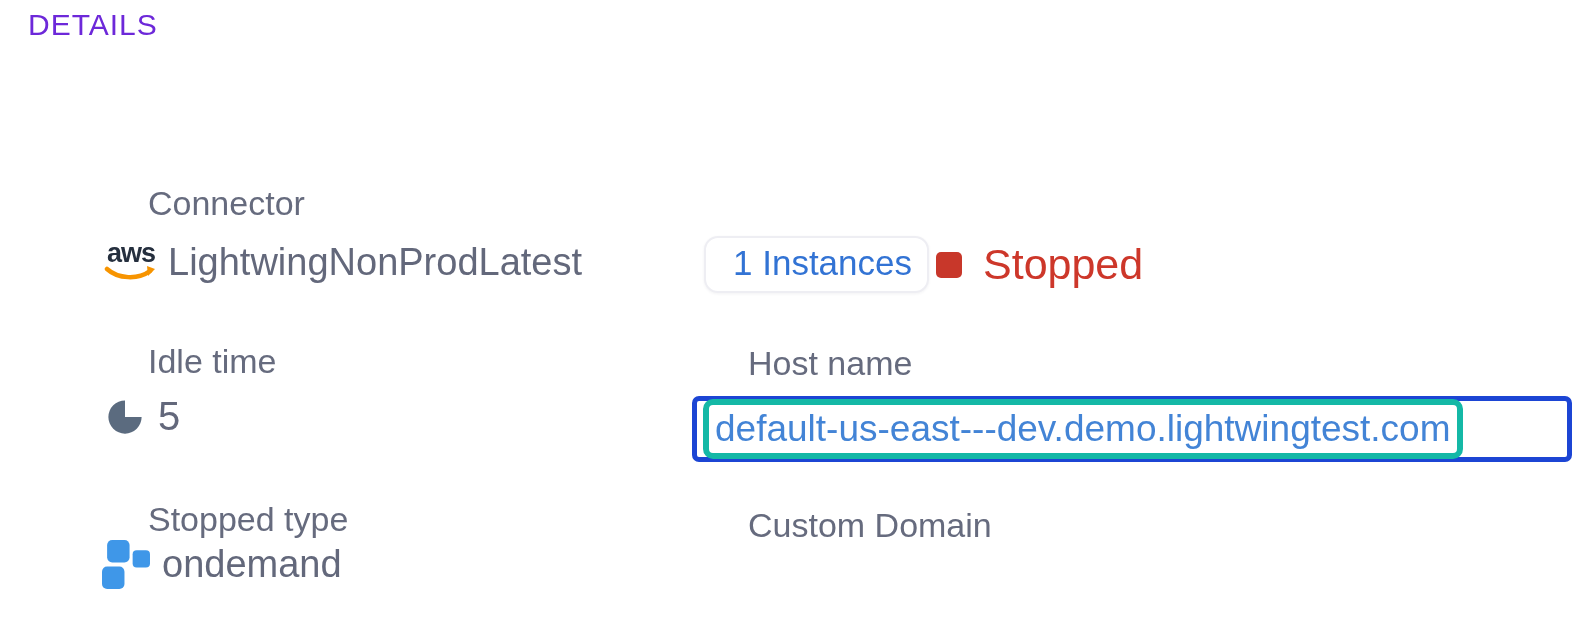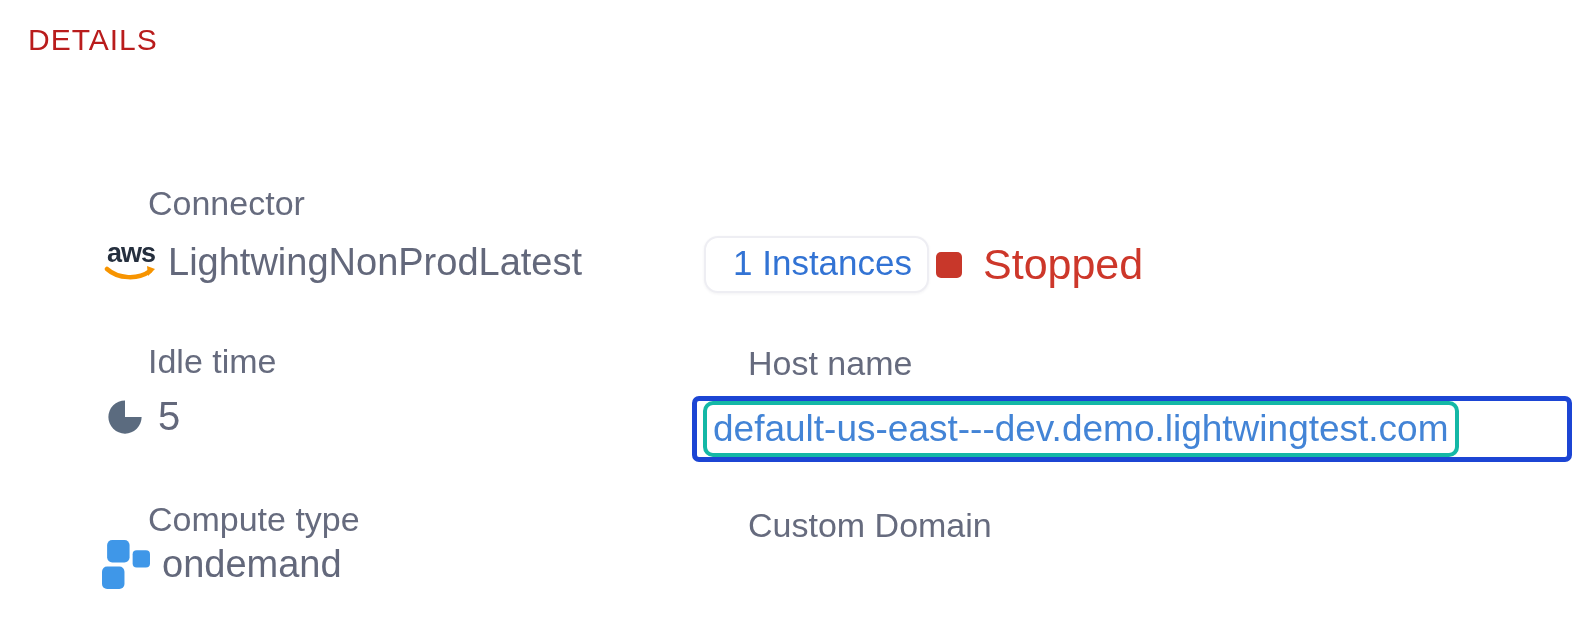--- a/index.html
+++ b/index.html
@@ -14,22 +14,21 @@
     overflow: hidden;
   }
 
   .section-title {
     position: absolute;
     left: 28px;
     top: 8px;
     font-size: 30px;
     font-weight: 500;
     letter-spacing: 1px;
-    color: #b91c1c;
-    margin-top: 15px;
+    color: #6d28d9;
   }
 
   .field { position: absolute; margin-left: 40px; }
   .field-label {
     font-size: 34px;
     color: #666b7e;
     white-space: nowrap;
   }
 
   .value-row {
@@ -86,21 +85,21 @@
     border-radius: 7px;
     background: #ffffff;
     display: flex;
     align-items: center;
     padding: 0 6px;
   }
   .link-box-inner {
     display: flex;
     align-items: center;
     background: #ffffff;
-    border: 4px solid #14b8a6;
+    border: 6px solid #14b8a6;
     border-radius: 10px;
     padding: 3px 6px;
     max-width: 100%;
     overflow: hidden;
   }
   .link-text {
     font-size: 37px;
     color: #4384d6;
     white-space: nowrap;
     cursor: pointer;
@@ -130,21 +129,21 @@
     <div class="field-label">Idle time</div>
   </div>
   <div class="value-row" style="left:106px; top:394px">
     <svg class="pie-icon" viewBox="0 0 24 24">
       <path d="M12 1.5 A10.5 10.5 0 1 0 22.5 12 L12 12 Z" fill="#5b6b7f"></path>
     </svg>
     <span class="value-text" style="font-size:40px">5</span>
   </div>
 
   <div class="field" style="left:108px; top:500px">
-    <div class="field-label">Compute type</div>
+    <div class="field-label">Stopped type</div>
   </div>
   <div class="value-row" style="left:102px; top:540px">
     <svg class="squares-icon" viewBox="0 0 47 48">
       <rect x="5" y="0" width="22" height="22" rx="5" fill="#3f97e8"></rect>
       <rect x="30" y="10" width="17" height="17" rx="4" fill="#3f97e8"></rect>
       <rect x="0" y="26" width="22" height="22" rx="5" fill="#3f97e8"></rect>
     </svg>
     <span class="value-text">ondemand</span>
   </div>
 

